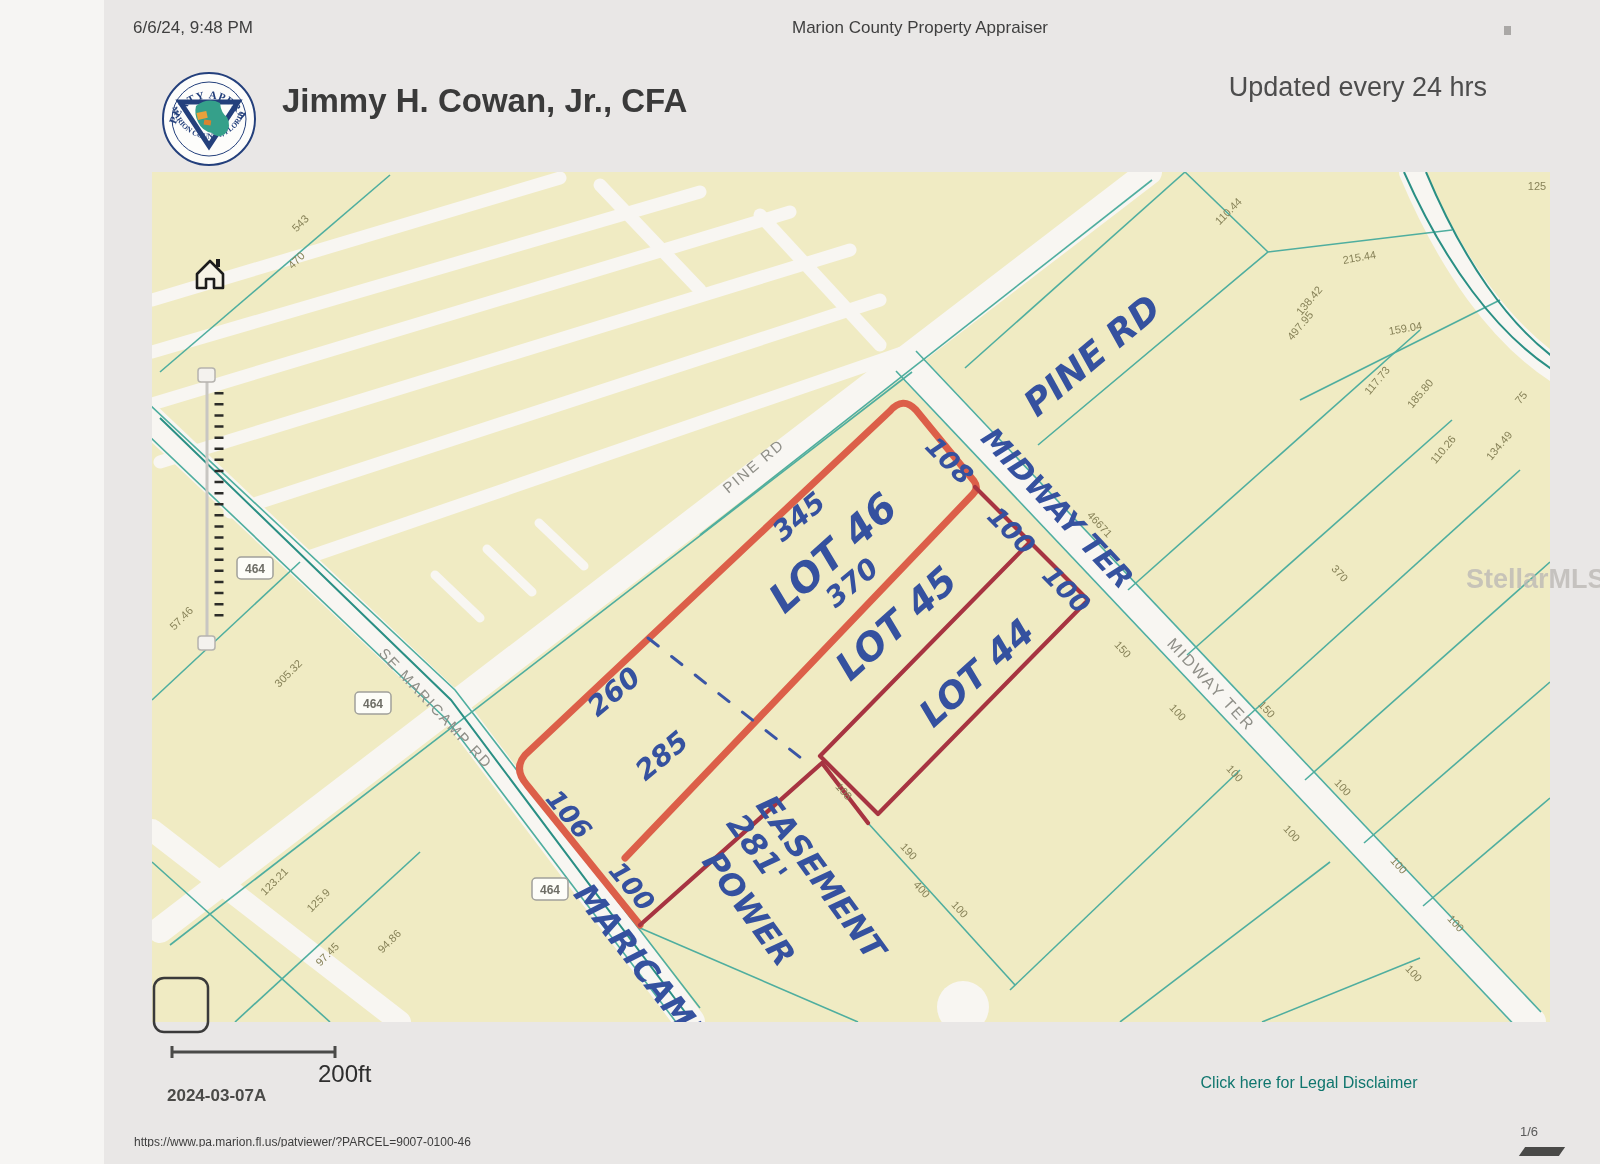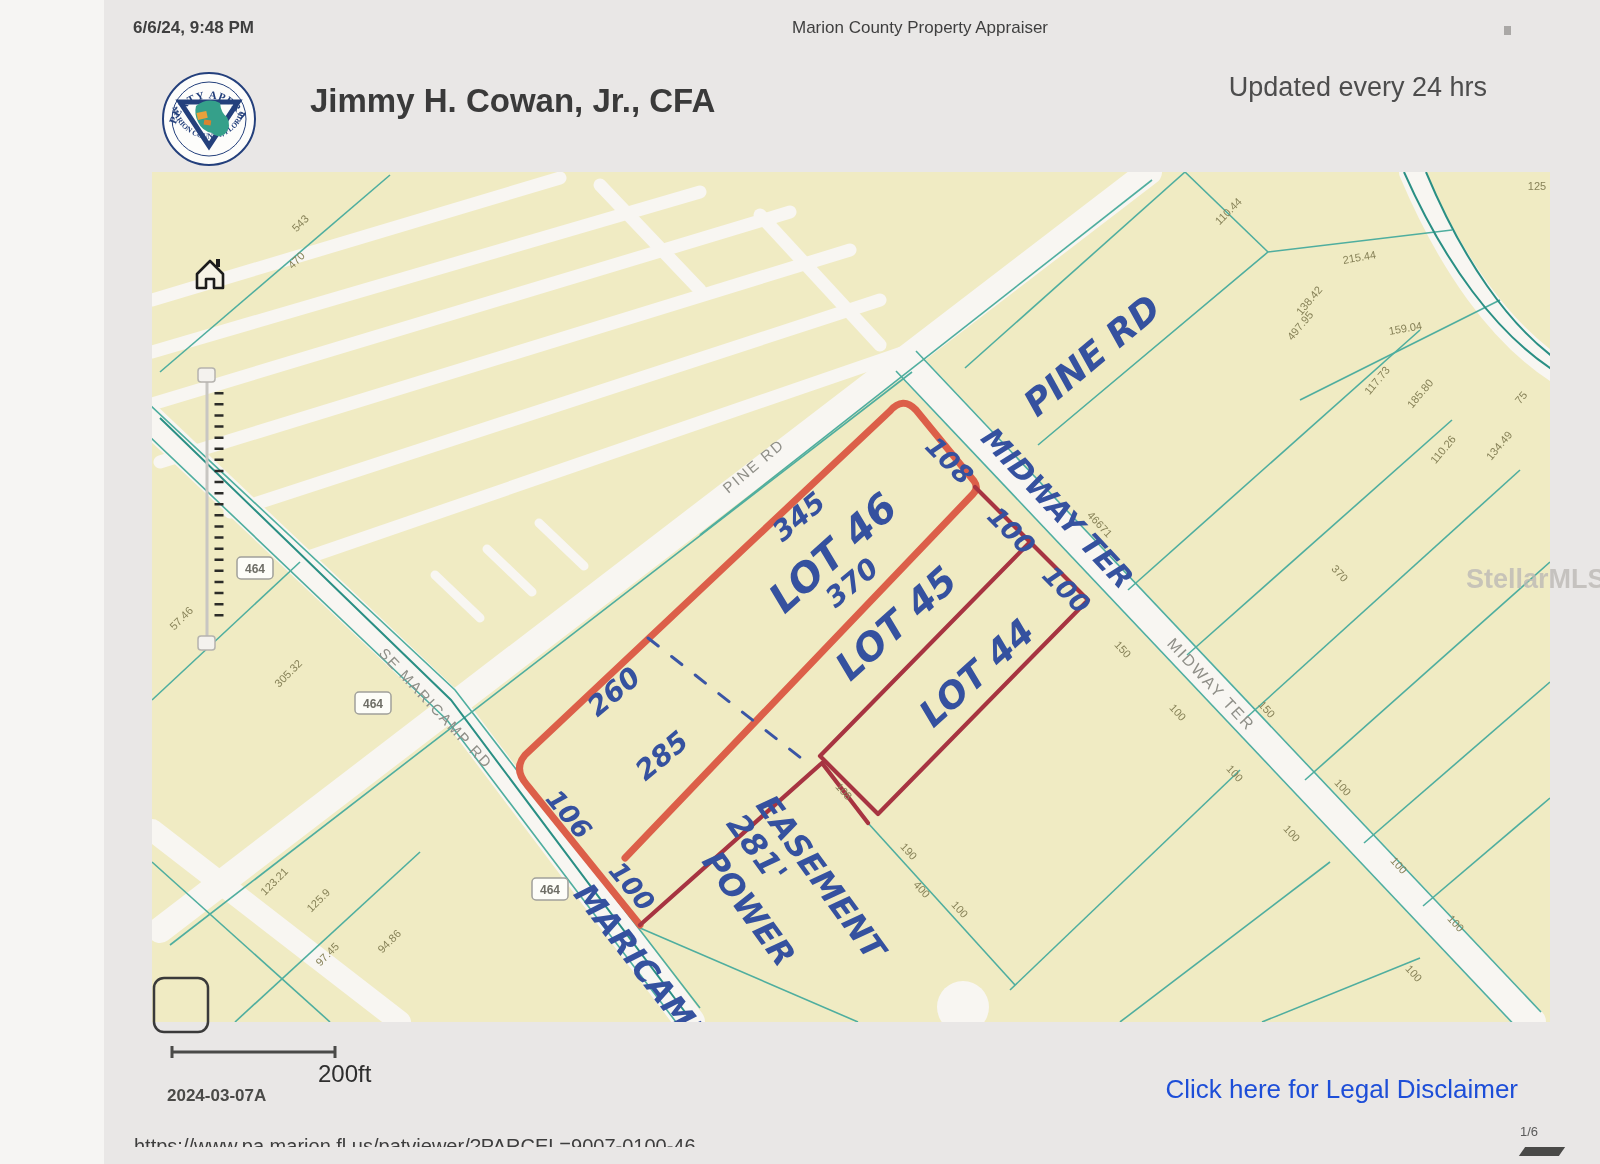--- a/index.html
+++ b/index.html
@@ -1,30 +1,30 @@
 <!DOCTYPE html>
 <html><head>
 <meta charset="utf-8">
 <style>
   html,body{margin:0;padding:0;background:#d8d6d7;}
   .page{position:relative;width:1600px;height:1164px;background:#e9e7e6;overflow:hidden;
         font-family:"Liberation Sans",sans-serif;}
   .edge-strip{position:absolute;left:0;top:0;width:104px;height:1164px;background:#f6f5f3;}
   .hdr-small{position:absolute;top:18px;font-size:17px;color:#3f3f3f;}
-  .hdr-left{left:133px;font-weight:bold;}
+  .hdr-left{left:133px;}
   .hdr-center{left:700px;width:440px;text-align:center;}
   .updated{position:absolute;top:72px;left:1100px;width:387px;text-align:right;
            font-size:27px;color:#4d4d4d;}
-  .title{position:absolute;left:282px;top:82px;font-size:33px;font-weight:bold;color:#3a3a3a;margin-left:28px;}
+  .title{position:absolute;left:282px;top:82px;font-size:33px;font-weight:bold;color:#3a3a3a;}
   .subtitle{position:absolute;left:282px;top:122px;font-size:26px;font-weight:bold;color:#3a3a3a;}
-  .disclaimer{position:absolute;top:1074px;left:1100px;width:418px;text-align:right;
-              font-size:26px;color:#1d4ed8;cursor:pointer;}
+  .disclaimer{position:absolute;top:1074px;left:1100px;width:418px;text-align:center;
+              font-size:16px;color:#0f766e;cursor:pointer;}
   .pagenum{position:absolute;left:1520px;top:1124px;font-size:13px;color:#5a5a5a;}
   .footer-url{position:absolute;left:134px;top:1135px;height:12px;overflow:hidden;
-              font-size:20px;color:#3e3e3e;}
+              font-size:12px;color:#3e3e3e;}
   .smudge{position:absolute;left:1522px;top:1147px;width:40px;height:9px;background:#4a4a48;
           transform:skewX(-35deg);}
   .speck{position:absolute;left:1504px;top:26px;width:7px;height:9px;background:#9a9896;opacity:.8;}
   svg text{user-select:none;}
   .hw{fill:#35519f;font-family:"DejaVu Sans",sans-serif;font-style:italic;font-weight:600;}
   .roadlbl{fill:#8f8f88;font-family:"Liberation Sans",sans-serif;letter-spacing:2px;}
   .pnum{fill:#878258;font-family:"Liberation Sans",sans-serif;font-size:11px;}
   .shield-txt{fill:#6e6e66;font-size:12px;font-weight:bold;}
   .wm{fill:#bdbab6;opacity:.8;font-size:27px;font-weight:bold;font-family:"Liberation Sans",sans-serif;}
   .sealtxt{fill:#24407c;font-weight:bold;font-family:"Liberation Serif",serif;}

